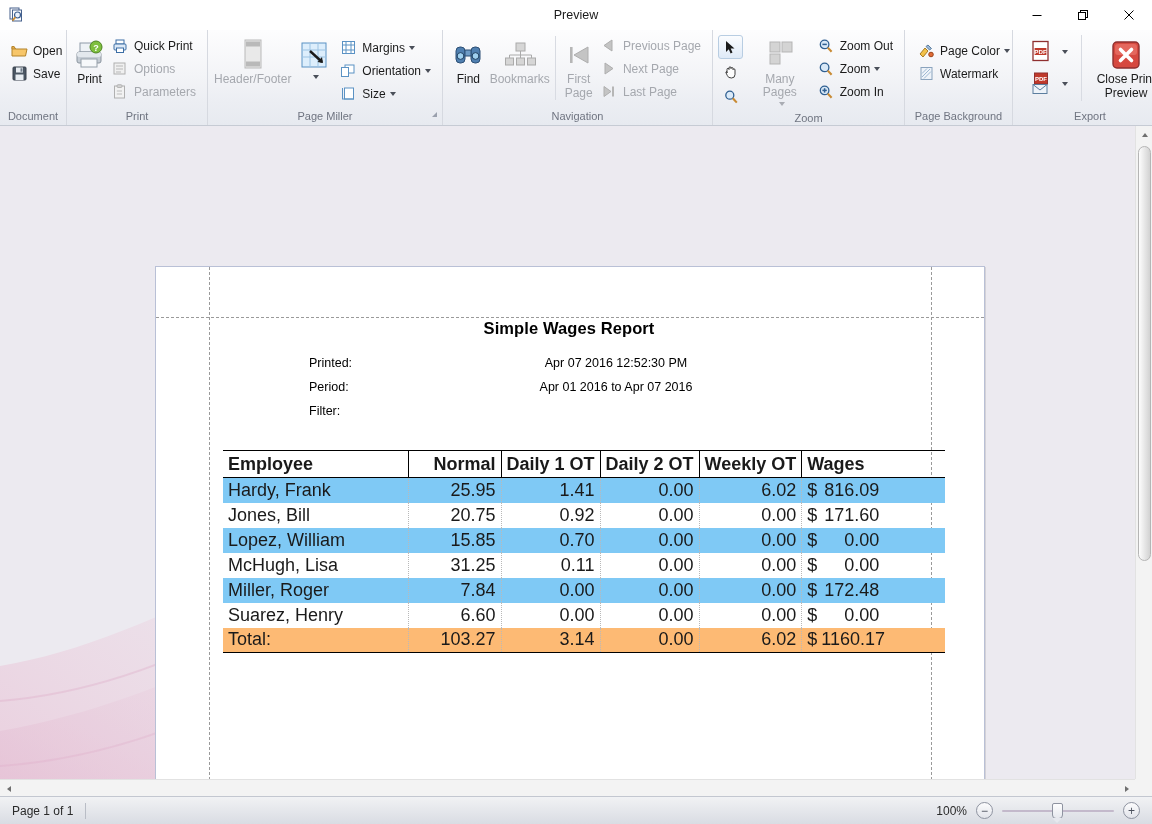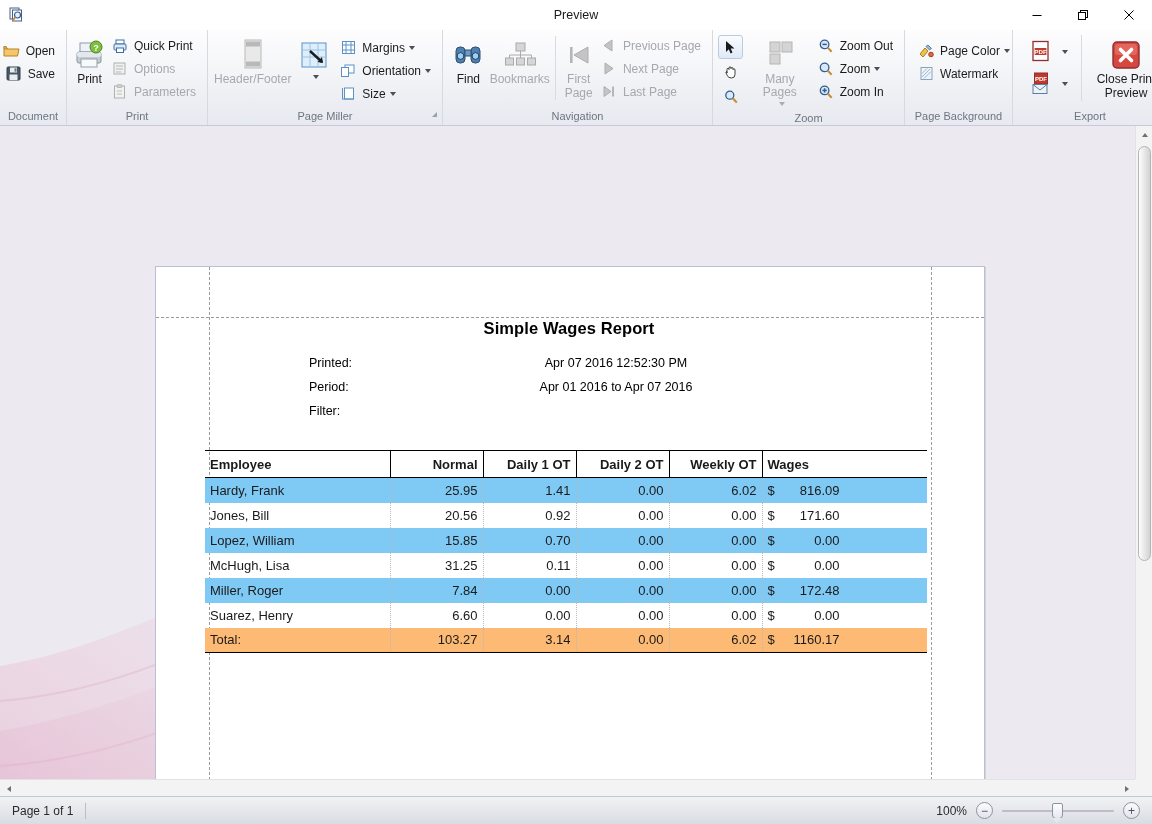--- a/index.html
+++ b/index.html
@@ -175,24 +175,24 @@
     text-align: center;
     font-size: 16.5px; font-weight: bold; color: #000;
     letter-spacing: .1px;
   }
   .meta { position: absolute; font-size: 12.5px; color: #000; }
   .meta-label { left: 153px; }
   .meta-value { left: 230px; width: 460px; text-align: center; }
 
   
   .rtable {
-    position: absolute; left: 49px; top: 183px;
+    position: absolute; left: 67px; top: 183px;
     width: 722px;
     border-collapse: collapse;
-    font-size: 13px;
+    font-size: 18px;
   }
   .rtable th, .rtable td {
     padding: 0 5px;
     height: 25px;
     font-weight: normal;
     white-space: nowrap;
   }
   .rtable thead th {
     font-weight: bold;
     border-top: 1.5px solid #000;
@@ -311,21 +311,21 @@
           <line x1="1.5" y1="1.5" x2="10.5" y2="10.5" stroke="currentColor" stroke-width="1"></line>
           <line x1="10.5" y1="1.5" x2="1.5" y2="10.5" stroke="currentColor" stroke-width="1"></line>
         </svg>
       </div>
     </div>
   </div>
 
   <div class="ribbon">
 
     <div class="rgroup" style="width:67px;">
-      <div class="rgroup-body" style="flex-direction:column; padding-top:9px; padding-left:6px;align-items:flex-end;">
+      <div class="rgroup-body" style="flex-direction:column; padding-top:9px; padding-left:6px;">
         <div class="rbtn-s">
           <span class="ic">
             <svg width="17" height="15" viewBox="0 0 17 15">
               <path d="M1 3.5 L1 13 L14.5 13 L16 6 L4.5 6 L3 3.5 Z" fill="#f7c66a" stroke="#b3832a" stroke-width="1"></path>
               <path d="M1 3.5 L1 6 L4.5 6 L3 3.5 Z" fill="#e3ab4e" stroke="#b3832a" stroke-width=".8"></path>
             </svg>
           </span>
           <span>Open</span>
         </div>
         <div class="rbtn-s">
@@ -738,21 +738,21 @@
               <td class="col-num">6.02</td>
               <td class="col-wage">
                 <span class="wage-cell">
                   <span class="wage-cur">$</span>
                   <span class="wage-amt">816.09</span>
                 </span>
               </td>
             </tr>
             <tr>
               <td class="col-emp">Jones, Bill</td>
-              <td class="col-num">20.56</td>
+              <td class="col-num">20.75</td>
               <td class="col-num">0.92</td>
               <td class="col-num">0.00</td>
               <td class="col-num">0.00</td>
               <td class="col-wage">
                 <span class="wage-cell">
                   <span class="wage-cur">$</span>
                   <span class="wage-amt">171.60</span>
                 </span>
               </td>
             </tr>

